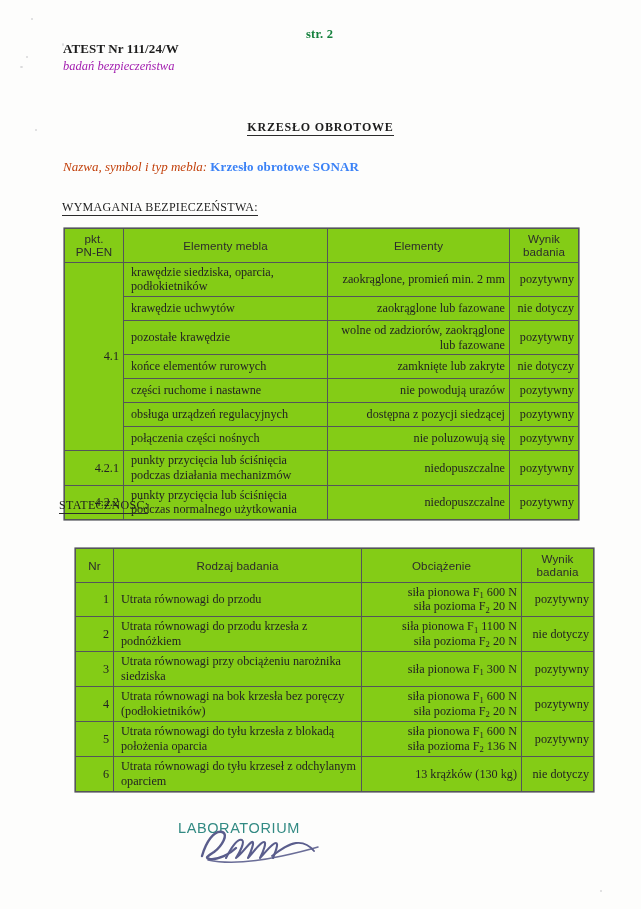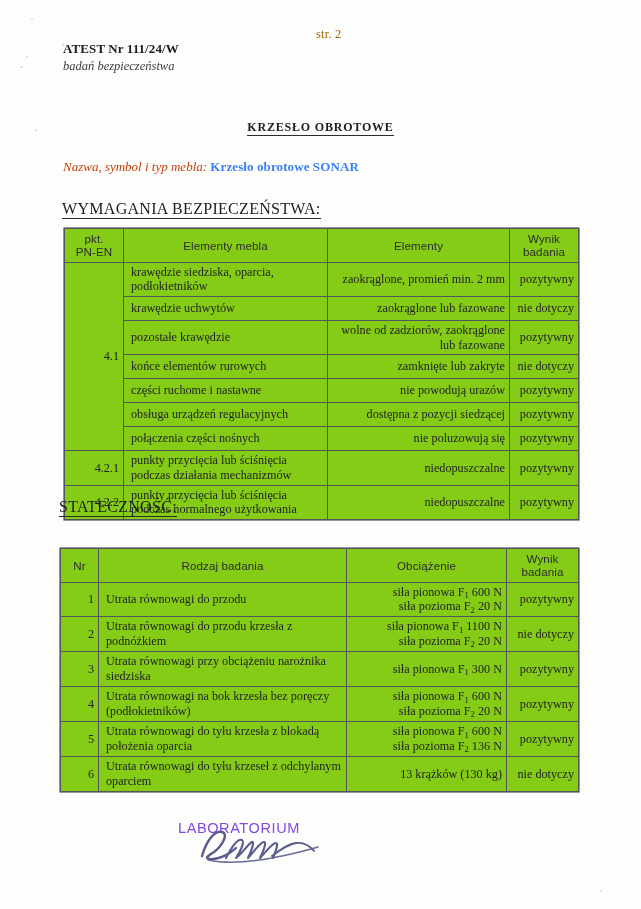--- a/index.html
+++ b/index.html
@@ -28,42 +28,43 @@
   .speckle {
     position: absolute;
     background: #b9b9bd;
     border-radius: 50%;
     opacity: .55;
   }
 
   
   .page-marker {
     position: absolute;
-    left: 316px;
+    left: 306px;
     top: 27px;
     font-size: 12.5px;
     letter-spacing: .2px;
-    color: #a16207;
+    color: #15803d;
+    font-weight: bold;
   }
   .doc-head {
     position: absolute;
     left: 63px;
     top: 41px;
     line-height: 1.28;
   }
   .doc-head .l1 {
     font-weight: bold;
     font-size: 13px;
     letter-spacing: .1px;
     color: #1d1d1d;
   }
   .doc-head .l2 {
     font-style: italic;
     font-size: 12.5px;
-    color: #404040;
+    color: #a21caf;
   }
 
   
   .main-title {
     position: absolute;
     left: 0;
     right: 0;
     top: 117px;
     text-align: center;
   }
@@ -90,21 +91,21 @@
   }
   .name-line .val {
     font-weight: bold;
     color: #3b82f6;
     letter-spacing: .1px;
   }
 
   
   .section-heading {
     position: absolute;
-    font-size: 16px;
+    font-size: 12px;
     letter-spacing: .3px;
     color: #1d1d1d;
   }
   .section-heading span {
     border-bottom: 1.2px solid #2b2b2b;
     padding-bottom: 1px;
   }
   #heading-wymagania { left: 62px; top: 200px; }
   #heading-statecznosc { left: 59px; top: 498px; }
 
@@ -138,21 +139,21 @@
 
   
   table { box-shadow: 0 0 0 0.6px #54555a; }
 
   #table-wymagania {
     left: 64px;
     top: 228px;
     width: 514px;
   }
   #table-statecznosc {
-    left: 60px;
+    left: 75px;
     top: 548px;
     width: 518px;
   }
 
   sub {
     font-size: 8.6px;
     vertical-align: baseline;
     position: relative;
     top: 2.5px;
   }
@@ -172,21 +173,21 @@
     font-style: normal;
     color: #555;
   }
   .stamp {
     position: absolute;
     left: 178px;
     top: 820px;
     font-family: "Liberation Sans", sans-serif;
     font-size: 14.5px;
     letter-spacing: .6px;
-    color: #6d28d9;
+    color: #0f766e;
     opacity: .85;
     user-select: none;
   }
   .signature {
     position: absolute;
     left: 196px;
     top: 826px;
     width: 140px;
     height: 40px;
     pointer-events: none;

